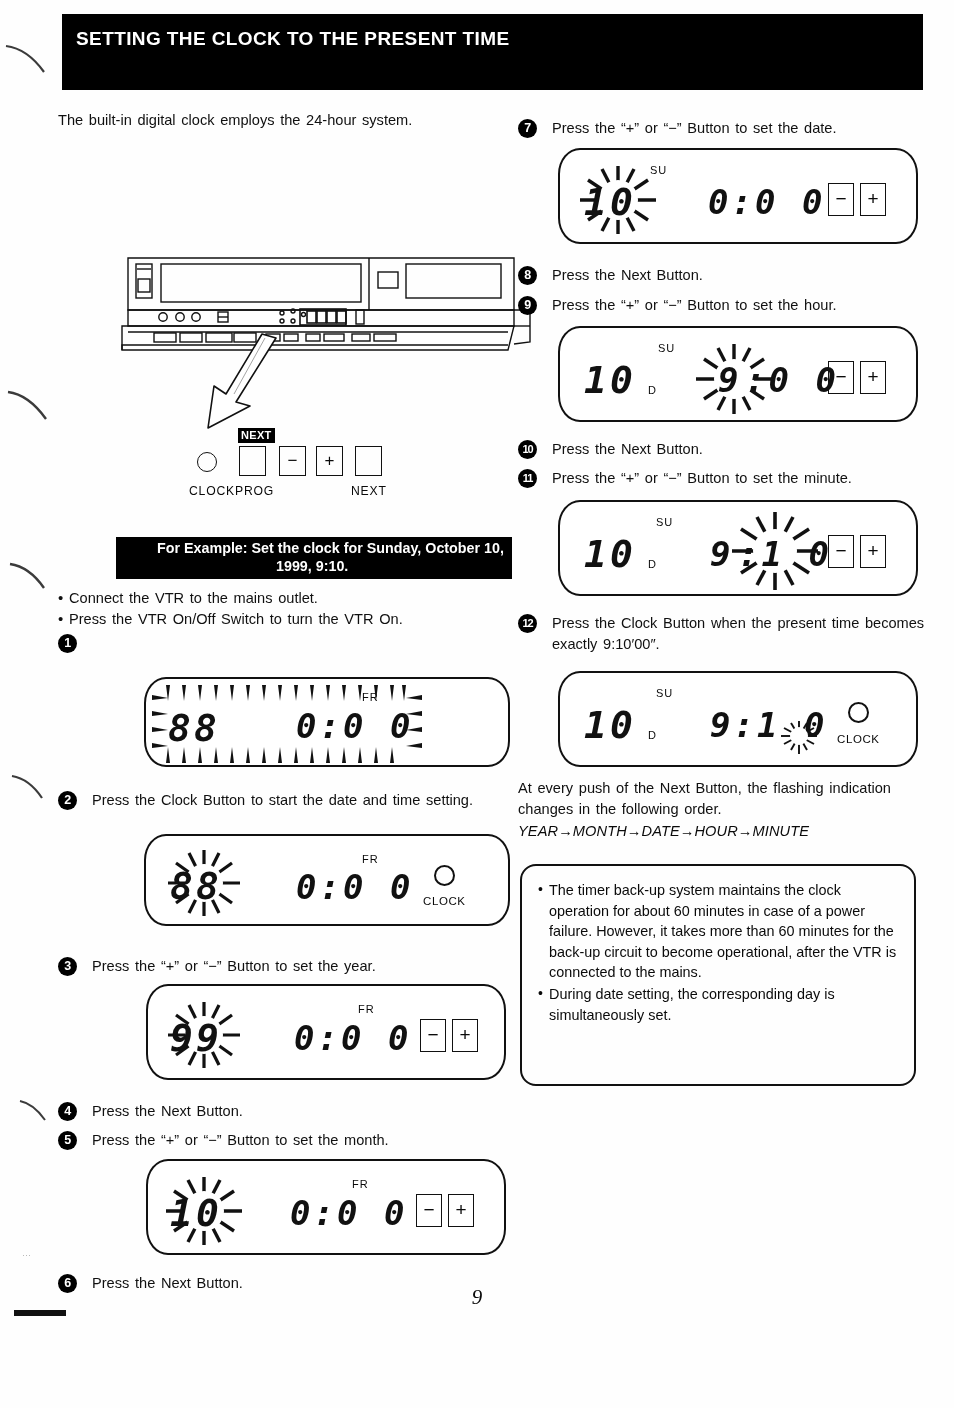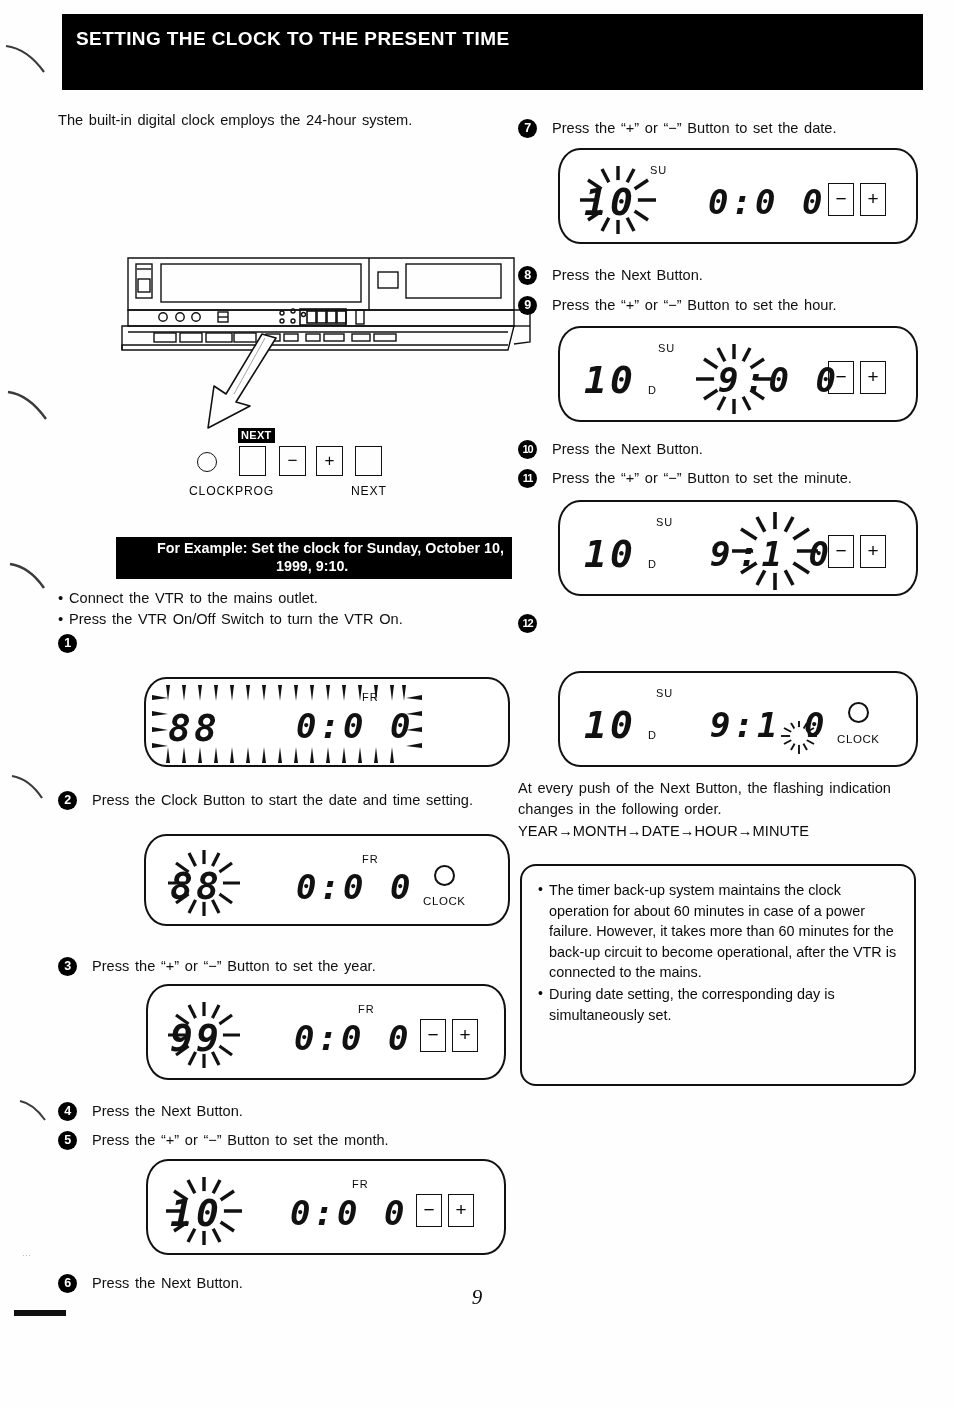--- a/index.html
+++ b/index.html
@@ -195,21 +195,21 @@
     width: 27px; height: 30px; border: 1.8px solid #111; box-sizing: border-box;
     text-align: center; line-height: 27px; font-size: 17px;
   }
   #legend .lg-lbl {
     position: absolute; top: 64px;
     font-size: 12.2px; letter-spacing: 0.8px;
   }
 
   
   #order-text { position: absolute; left: 518px; top: 778px; width: 420px; }
-  #order-seq { position: absolute; left: 518px; top: 823px; font-size: 14.6px; letter-spacing: 0.1px; }
+  #order-seq { position: absolute; left: 518px; top: 823px; font-size: 14.6px; letter-spacing: 0.1px; font-style: italic; }
 
   #note-box {
     position: absolute;
     left: 520px; top: 864px;
     width: 396px; height: 222px;
     border: 2px solid #111;
     border-radius: 16px;
     box-sizing: border-box;
     padding: 14px 16px 10px 16px;
   }
@@ -622,20 +622,21 @@
         </g>
         <circle cx="55" cy="43" r="22" fill="#fff"></circle>
       </svg>
       <div class="seg time-digits" style="left:178px;top:32px;z-index:3;">:1 0</div>
       <div class="pmbtn" style="left:268px;top:33px;">−</div>
       <div class="pmbtn" style="left:300px;top:33px;">+</div>
     </div>
 
     <div class="step body-text" style="position:absolute;left:0px;top:503px;width:420px;">
       <span class="step-num wide">12</span>
+      <span>Press the Clock Button when the present time becomes exactly 9:10′00″.</span>
     </div>
 
     <div class="lcd" style="position:absolute;left:40px;top:561px;width:360px;height:96px;">
       <div class="seg day-digits" style="left:24px;top:30px;">10</div>
       <div class="dmark" style="left:88px;top:56px;">D</div>
       <div class="wk" style="left:96px;top:14px;">SU</div>
       <div class="seg time-digits" style="left:150px;top:32px;">9:1 0</div>
       <svg class="flash" style="left:216px;top:44px;" width="46" height="40" viewBox="0 0 46 40">
         <g stroke="#111" stroke-width="1.9">
           <line x1="23" y1="19" x2="23" y2="4"></line>

